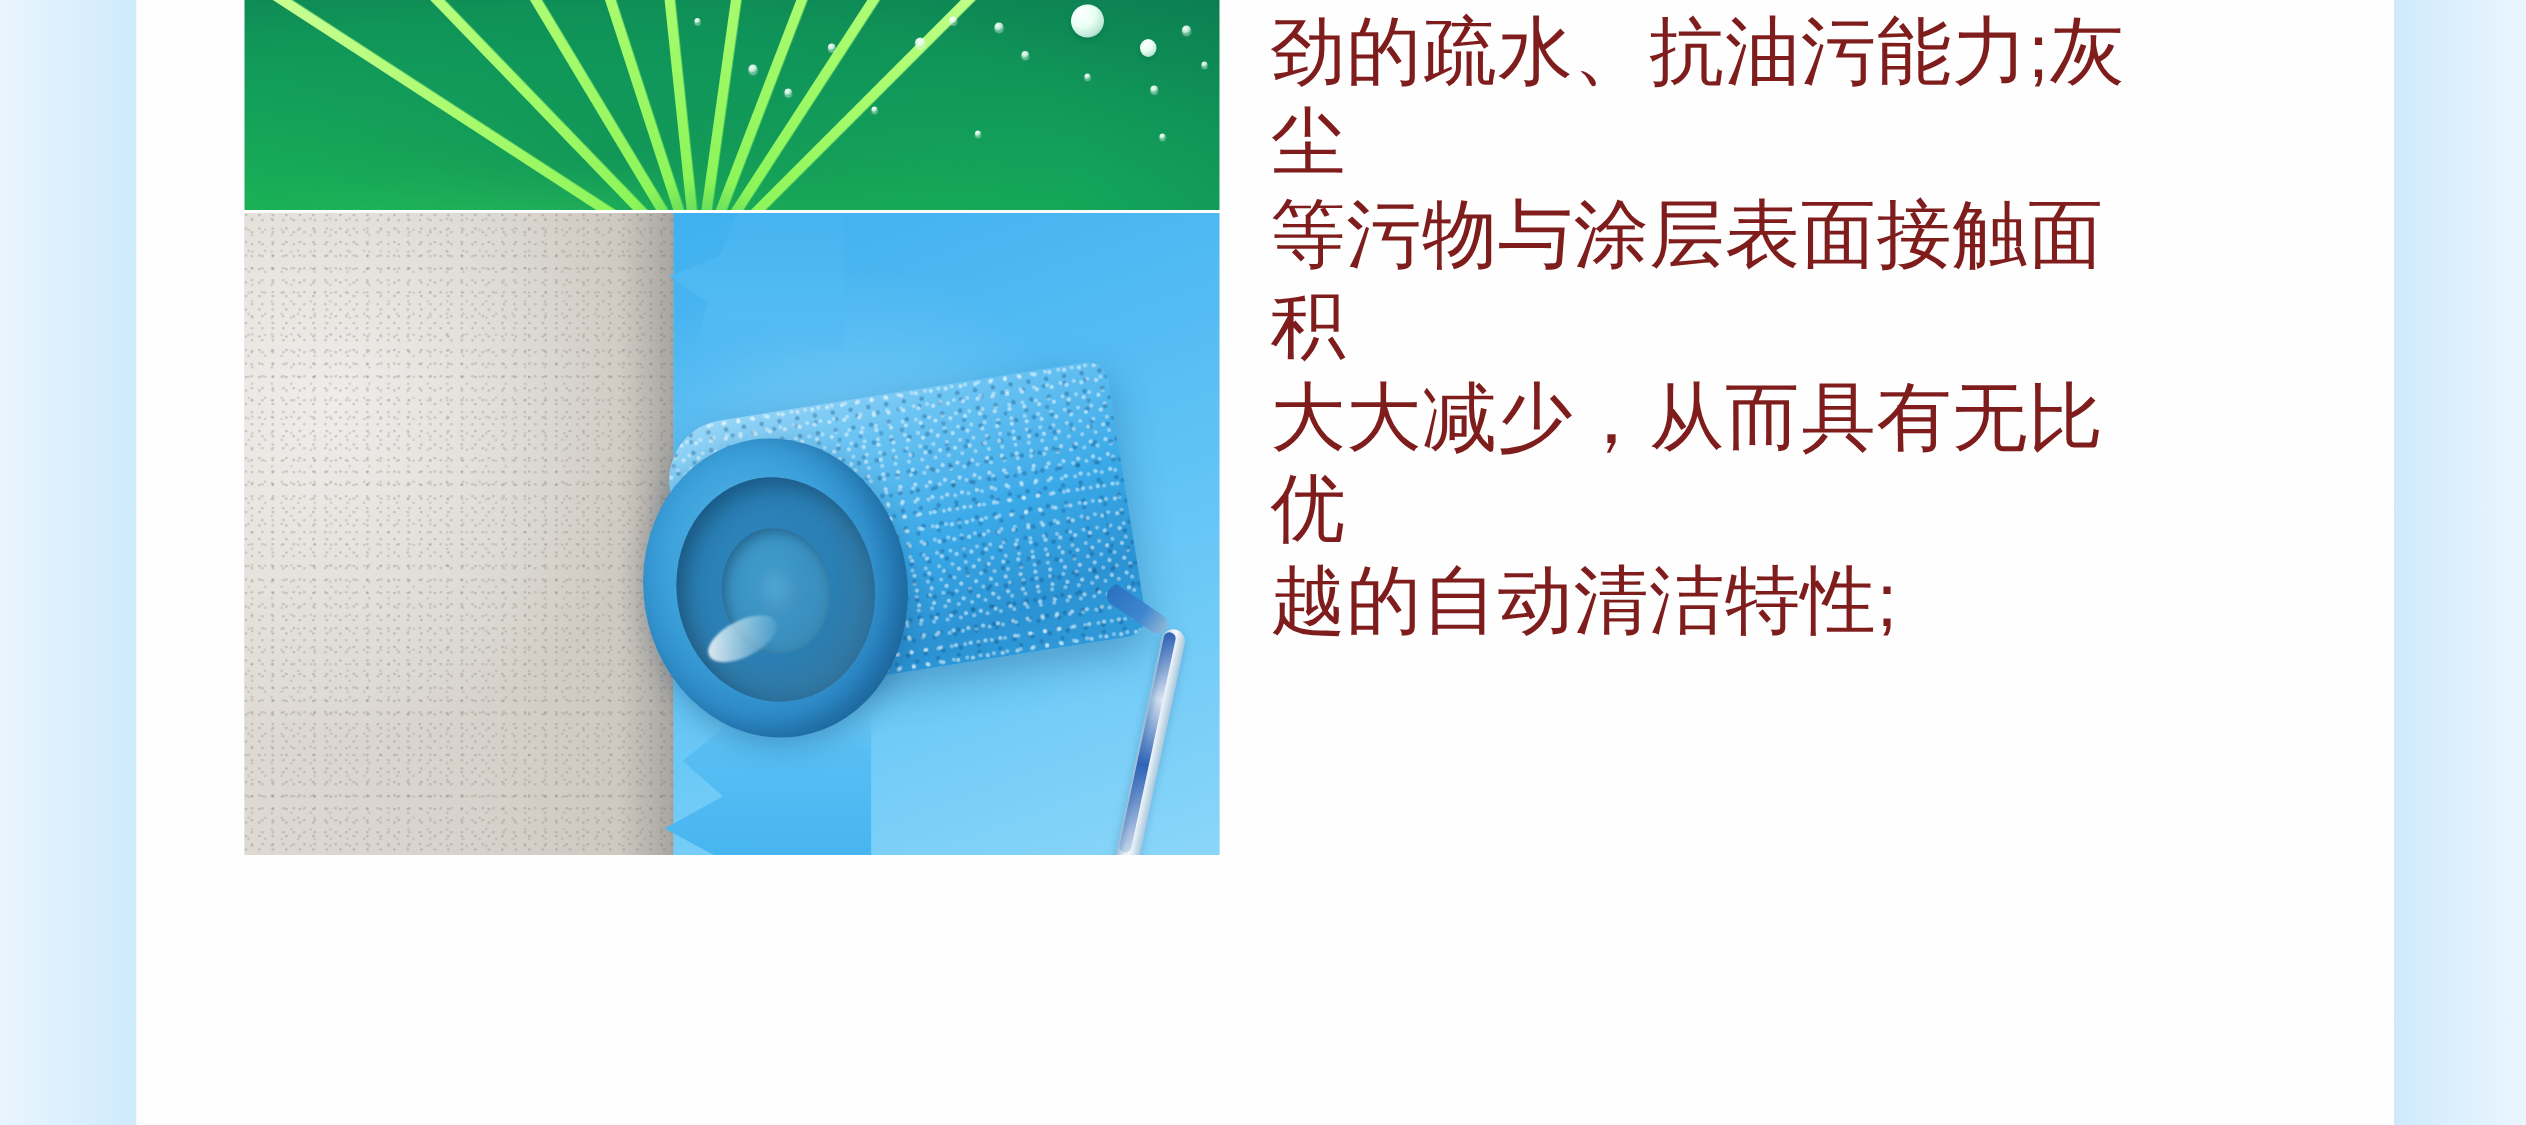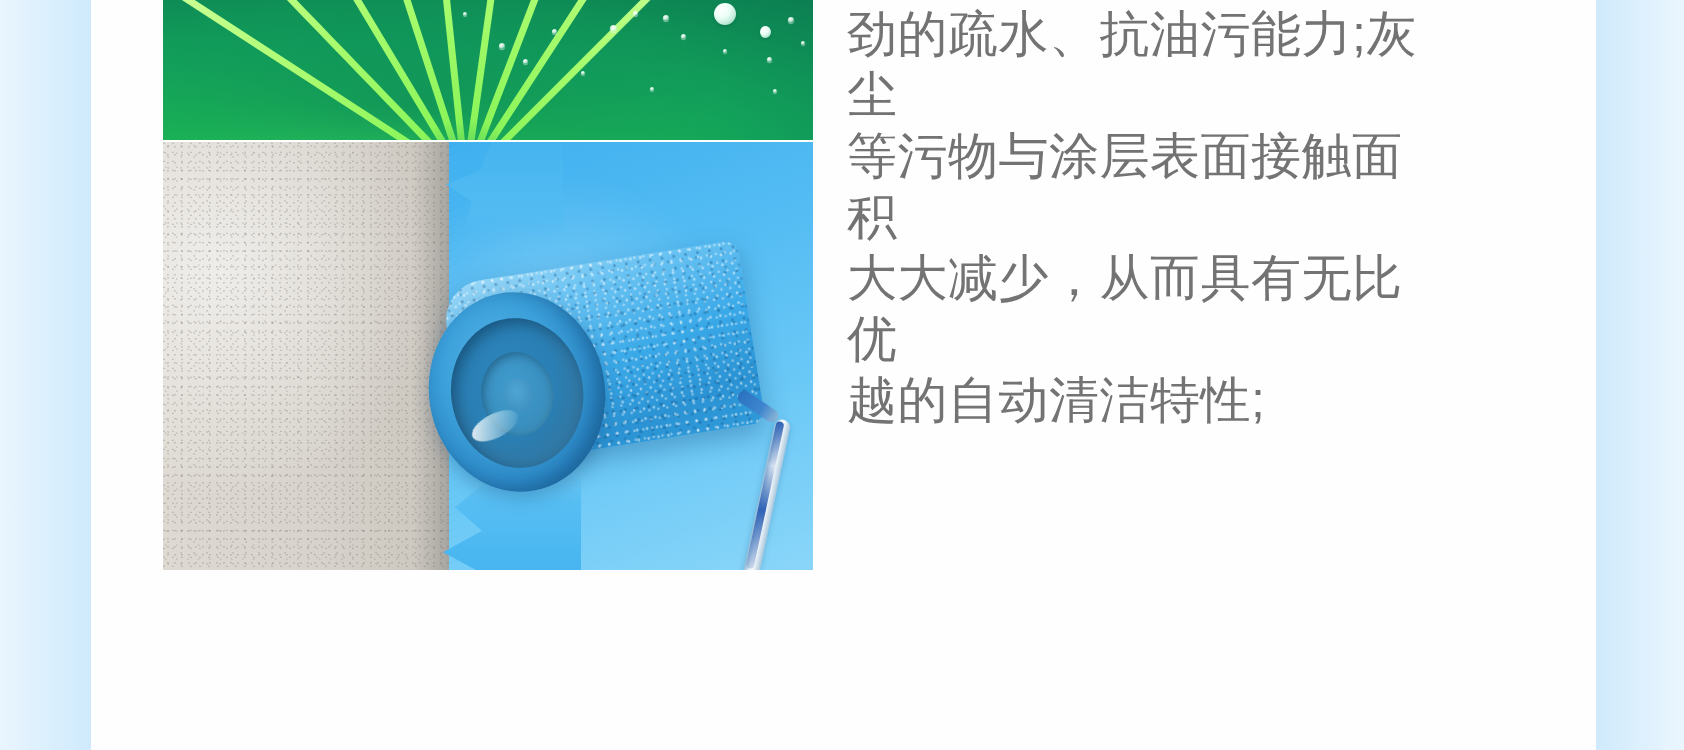--- a/index.html
+++ b/index.html
@@ -246,21 +246,21 @@
     border-radius: 7px;
     transform: rotate(34deg);
   }
 
   
   .copy {
     position: absolute;
     left: 756px;        
     top: 0px;
     width: 600px;
-    color: #737373;
+    color: #7f1d1d;
     font-size: 50px;
     line-height: 61px;
     letter-spacing: 0.5px;
     white-space: pre-line;
     font-weight: 400;
   }
   .copy.p1 { top: 4px; }
   .copy.p2 { top: 312px; }
 
   

